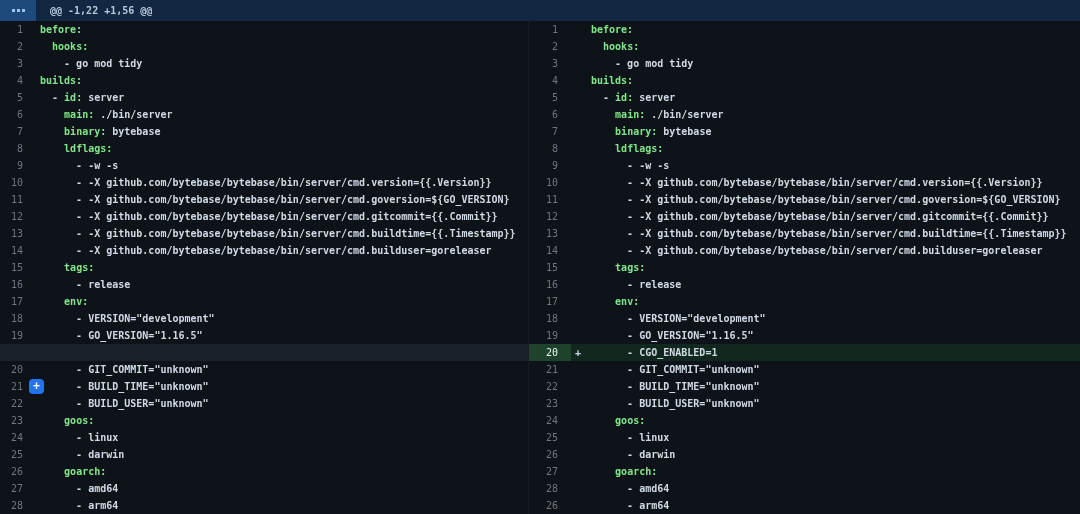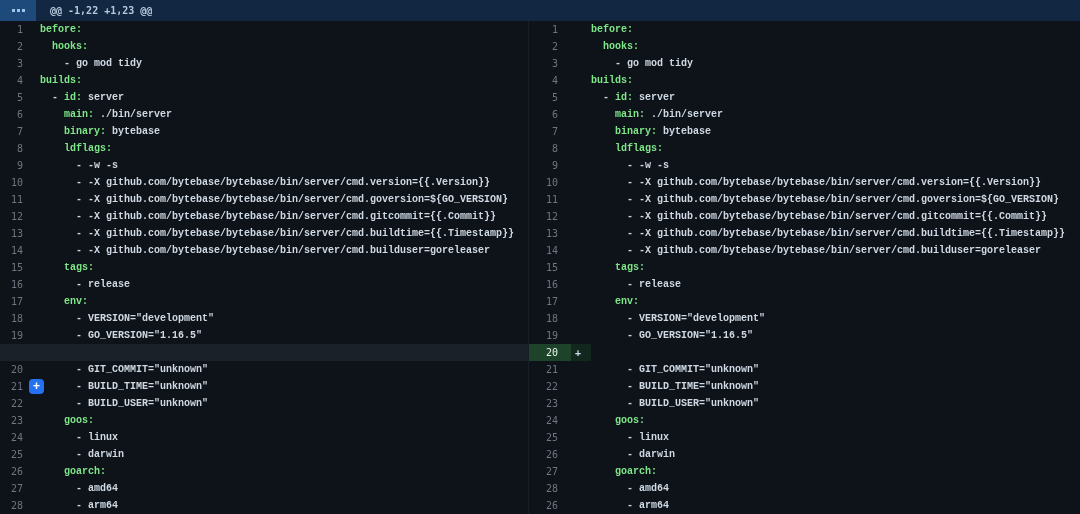--- a/index.html
+++ b/index.html
@@ -64,21 +64,21 @@
   }
   .pane.left .ln{width:28px;padding-right:5px;}
   .pane.right .ln{width:42px;padding-right:13px;}
   .marker{
     flex:none;color:var(--code-fg);font-weight:bold;white-space:pre;
   }
   .pane.left .marker{width:12px;}
   .pane.right .marker{width:20px;padding-left:4px;}
   .code{
     flex:1;white-space:pre;overflow:hidden;
-    color:var(--code-fg);font-weight:bold;font-family:Liberation Mono, monospace;
+    color:var(--code-fg);font-weight:bold;
   }
   .code .k{color:var(--key-fg);}
   
   .row.added .ln{background:var(--added-ln-bg);color:var(--added-ln-fg);}
   .row.added .marker,.row.added .code{background:var(--added-code-bg);}
   
   .row.gap{background:var(--gap-bg);}
   
   .add-comment-btn{
     position:absolute;
@@ -96,21 +96,21 @@
 </style>
 </head>
 <body>
 
 <div class="topbar">
   <button class="expand-btn">
     <span class="dot"></span>
     <span class="dot"></span>
     <span class="dot"></span>
   </button>
-  <span class="hunk-text">@@ -1,22 +1,23 @@</span>
+  <span class="hunk-text">@@ -1,22 +1,56 @@</span>
 </div>
 
 <div class="diff">
   <div class="pane left" id="pane-left">
       <div class="row">
         <div class="ln">1</div>
         <div class="marker"></div>
         <div class="code"><span class="k">before:</span></div>
       </div>
       <div class="row">
@@ -342,20 +342,21 @@
         <div class="code"><span>      - VERSION="development"</span></div>
       </div>
       <div class="row">
         <div class="ln">19</div>
         <div class="marker"></div>
         <div class="code"><span>      - GO_VERSION="1.16.5"</span></div>
       </div>
       <div class="row added">
         <div class="ln">20</div>
         <div class="marker">+</div>
+        <div class="code"><span>      - CGO_ENABLED=1</span></div>
       </div>
       <div class="row">
         <div class="ln">21</div>
         <div class="marker"></div>
         <div class="code"><span>      - GIT_COMMIT="unknown"</span></div>
       </div>
       <div class="row">
         <div class="ln">22</div>
         <div class="marker"></div>
         <div class="code"><span>      - BUILD_TIME="unknown"</span></div>

